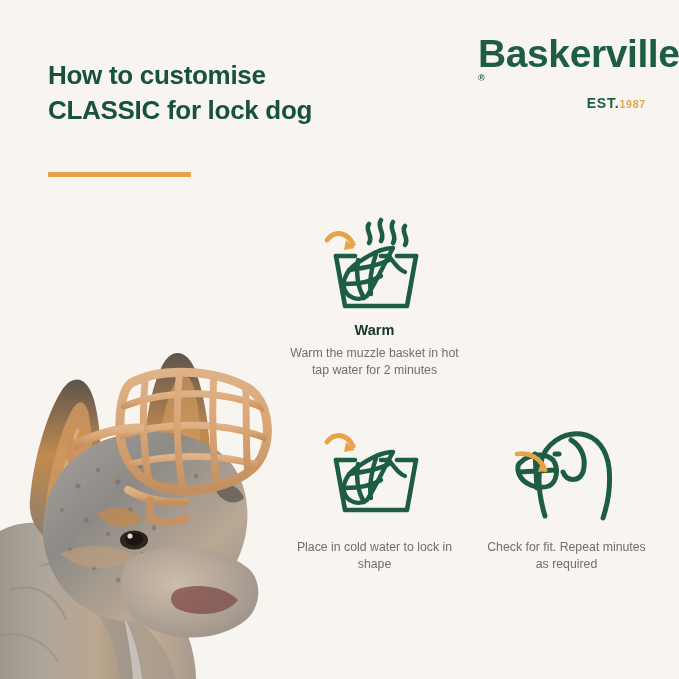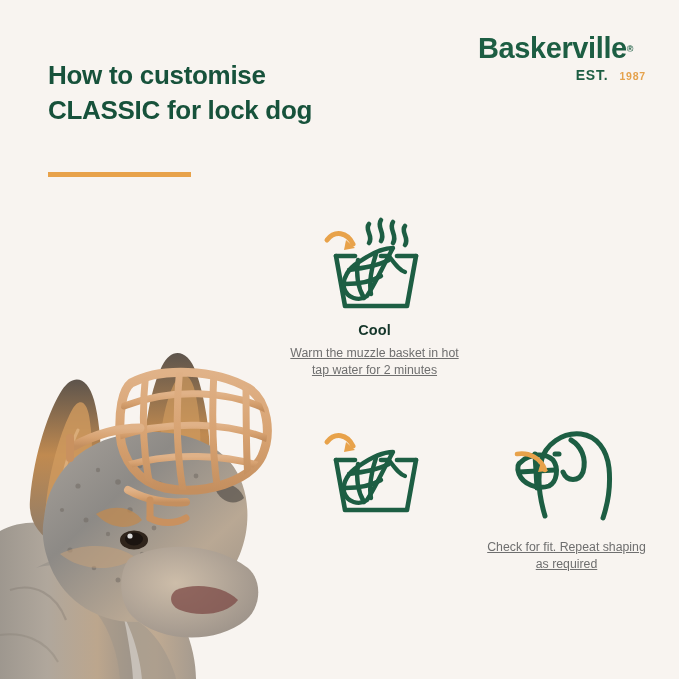--- a/index.html
+++ b/index.html
@@ -19,21 +19,21 @@
   
   #logo {
     position: absolute;
     left: 478px;
     top: 34px;
     width: 172px;
     text-align: left;
   }
   #logo-wordmark {
     font-family: "Liberation Sans", sans-serif;
-    font-size: 29px;
+    font-size: 39px;
     font-weight: bold;
     color: #1d5e43;
     letter-spacing: -0.4px;
     line-height: 1;
     display: inline-block;
   }
   #logo-reg {
     font-size: 9px;
     font-weight: bold;
     color: #1d5e43;
@@ -50,21 +50,21 @@
     font-size: 14px;
     font-weight: bold;
     letter-spacing: 0.8px;
     color: #1d5e43;
   }
   .est-year {
     font-size: 10.5px;
     font-weight: bold;
     letter-spacing: 0.8px;
     color: #e5a24c;
-    margin-left: 11px;
+    margin-left: 0;
   }
 
   
   #heading {
     position: absolute;
     left: 48px;
     top: 58px;
     width: 380px;
     font-size: 26px;
     font-weight: bold;
@@ -115,21 +115,20 @@
     color: #15362a;
     margin-top: 2px;
     letter-spacing: 0.1px;
   }
   .step-desc {
     font-size: 12.3px;
     color: #6f6f6f;
     line-height: 1.42;
     margin-top: 7px;
     padding: 0 6px;
-    text-decoration: underline;
   }
 
   #step-warm  { left: 0px;   top: 0px; }
   #step-shape { left: 192px; top: 0px; }
   #step-cool  { left: 0px;   top: 212px; }
   #step-fit   { left: 192px; top: 212px; }
 </style>
 </head>
 <body>
 
@@ -305,21 +304,21 @@
             <path d="M30 60 C44 58, 58 56, 70 50"></path>
             <path d="M26 74 C38 74, 52 72, 62 66"></path>
           </g>
 
           <g>
             <path d="M8 30 C16 20, 28 22, 34 34" fill="none" stroke="#e8a24a" stroke-width="5" stroke-linecap="round"></path>
             <path d="M27 30 L36 38 L25 40 Z" fill="#e8a24a"></path>
           </g>
         </svg>
       </div>
-      <div class="step-title">Cool</div>
+      <div class="step-title">Warm</div>
       <div class="step-desc">Warm the muzzle basket in hot tap water for 2 minutes</div>
     </div>
 
 
     <div class="step" id="step-cool">
       <div class="step-icon">
         <svg width="112" height="100" viewBox="0 0 112 100">
           <g fill="none" stroke="#1d5e43" stroke-width="4.6" stroke-linecap="round" stroke-linejoin="round">
             <path d="M17 34 L26 84 L88 84 L97 34"></path>
             <path d="M17 34 L36 34"></path>
@@ -334,20 +333,21 @@
             <path d="M57 32 C52 46, 50 62, 52 72"></path>
             <path d="M30 48 C44 46, 58 44, 70 38"></path>
             <path d="M26 62 C38 62, 52 60, 62 54"></path>
           </g>
           <g>
             <path d="M8 16 C16 6, 28 8, 34 20" fill="none" stroke="#e8a24a" stroke-width="5" stroke-linecap="round"></path>
             <path d="M27 16 L36 24 L25 26 Z" fill="#e8a24a"></path>
           </g>
         </svg>
       </div>
+      <div class="step-desc">Place in cold water to lock in shape</div>
     </div>
 
     <div class="step" id="step-fit">
       <div class="step-icon">
         <svg width="112" height="100" viewBox="0 0 112 100">
           <g fill="none" stroke="#1d5e43" stroke-width="5" stroke-linecap="round" stroke-linejoin="round">
 
             <path d="M30 36 C34 18, 52 6, 70 8 C86 10, 96 24, 98 42
                      C100 62, 96 80, 92 92"></path>
 
@@ -362,17 +362,17 @@
             <path d="M8 46 L44 44"></path>
             <path d="M24 28 L26 62"></path>
           </g>
 
           <g>
             <path d="M6 28 C18 26, 30 32, 34 44" fill="none" stroke="#e8a24a" stroke-width="4.6" stroke-linecap="round"></path>
             <path d="M30 36 L37 45 L27 46 Z" fill="#e8a24a"></path>
           </g>
         </svg>
       </div>
-      <div class="step-desc">Check for fit. Repeat shaping as required</div>
+      <div class="step-desc">Check for fit. Repeat minutes as required</div>
     </div>
 
   </div>
 </div>
 
 </body></html>

